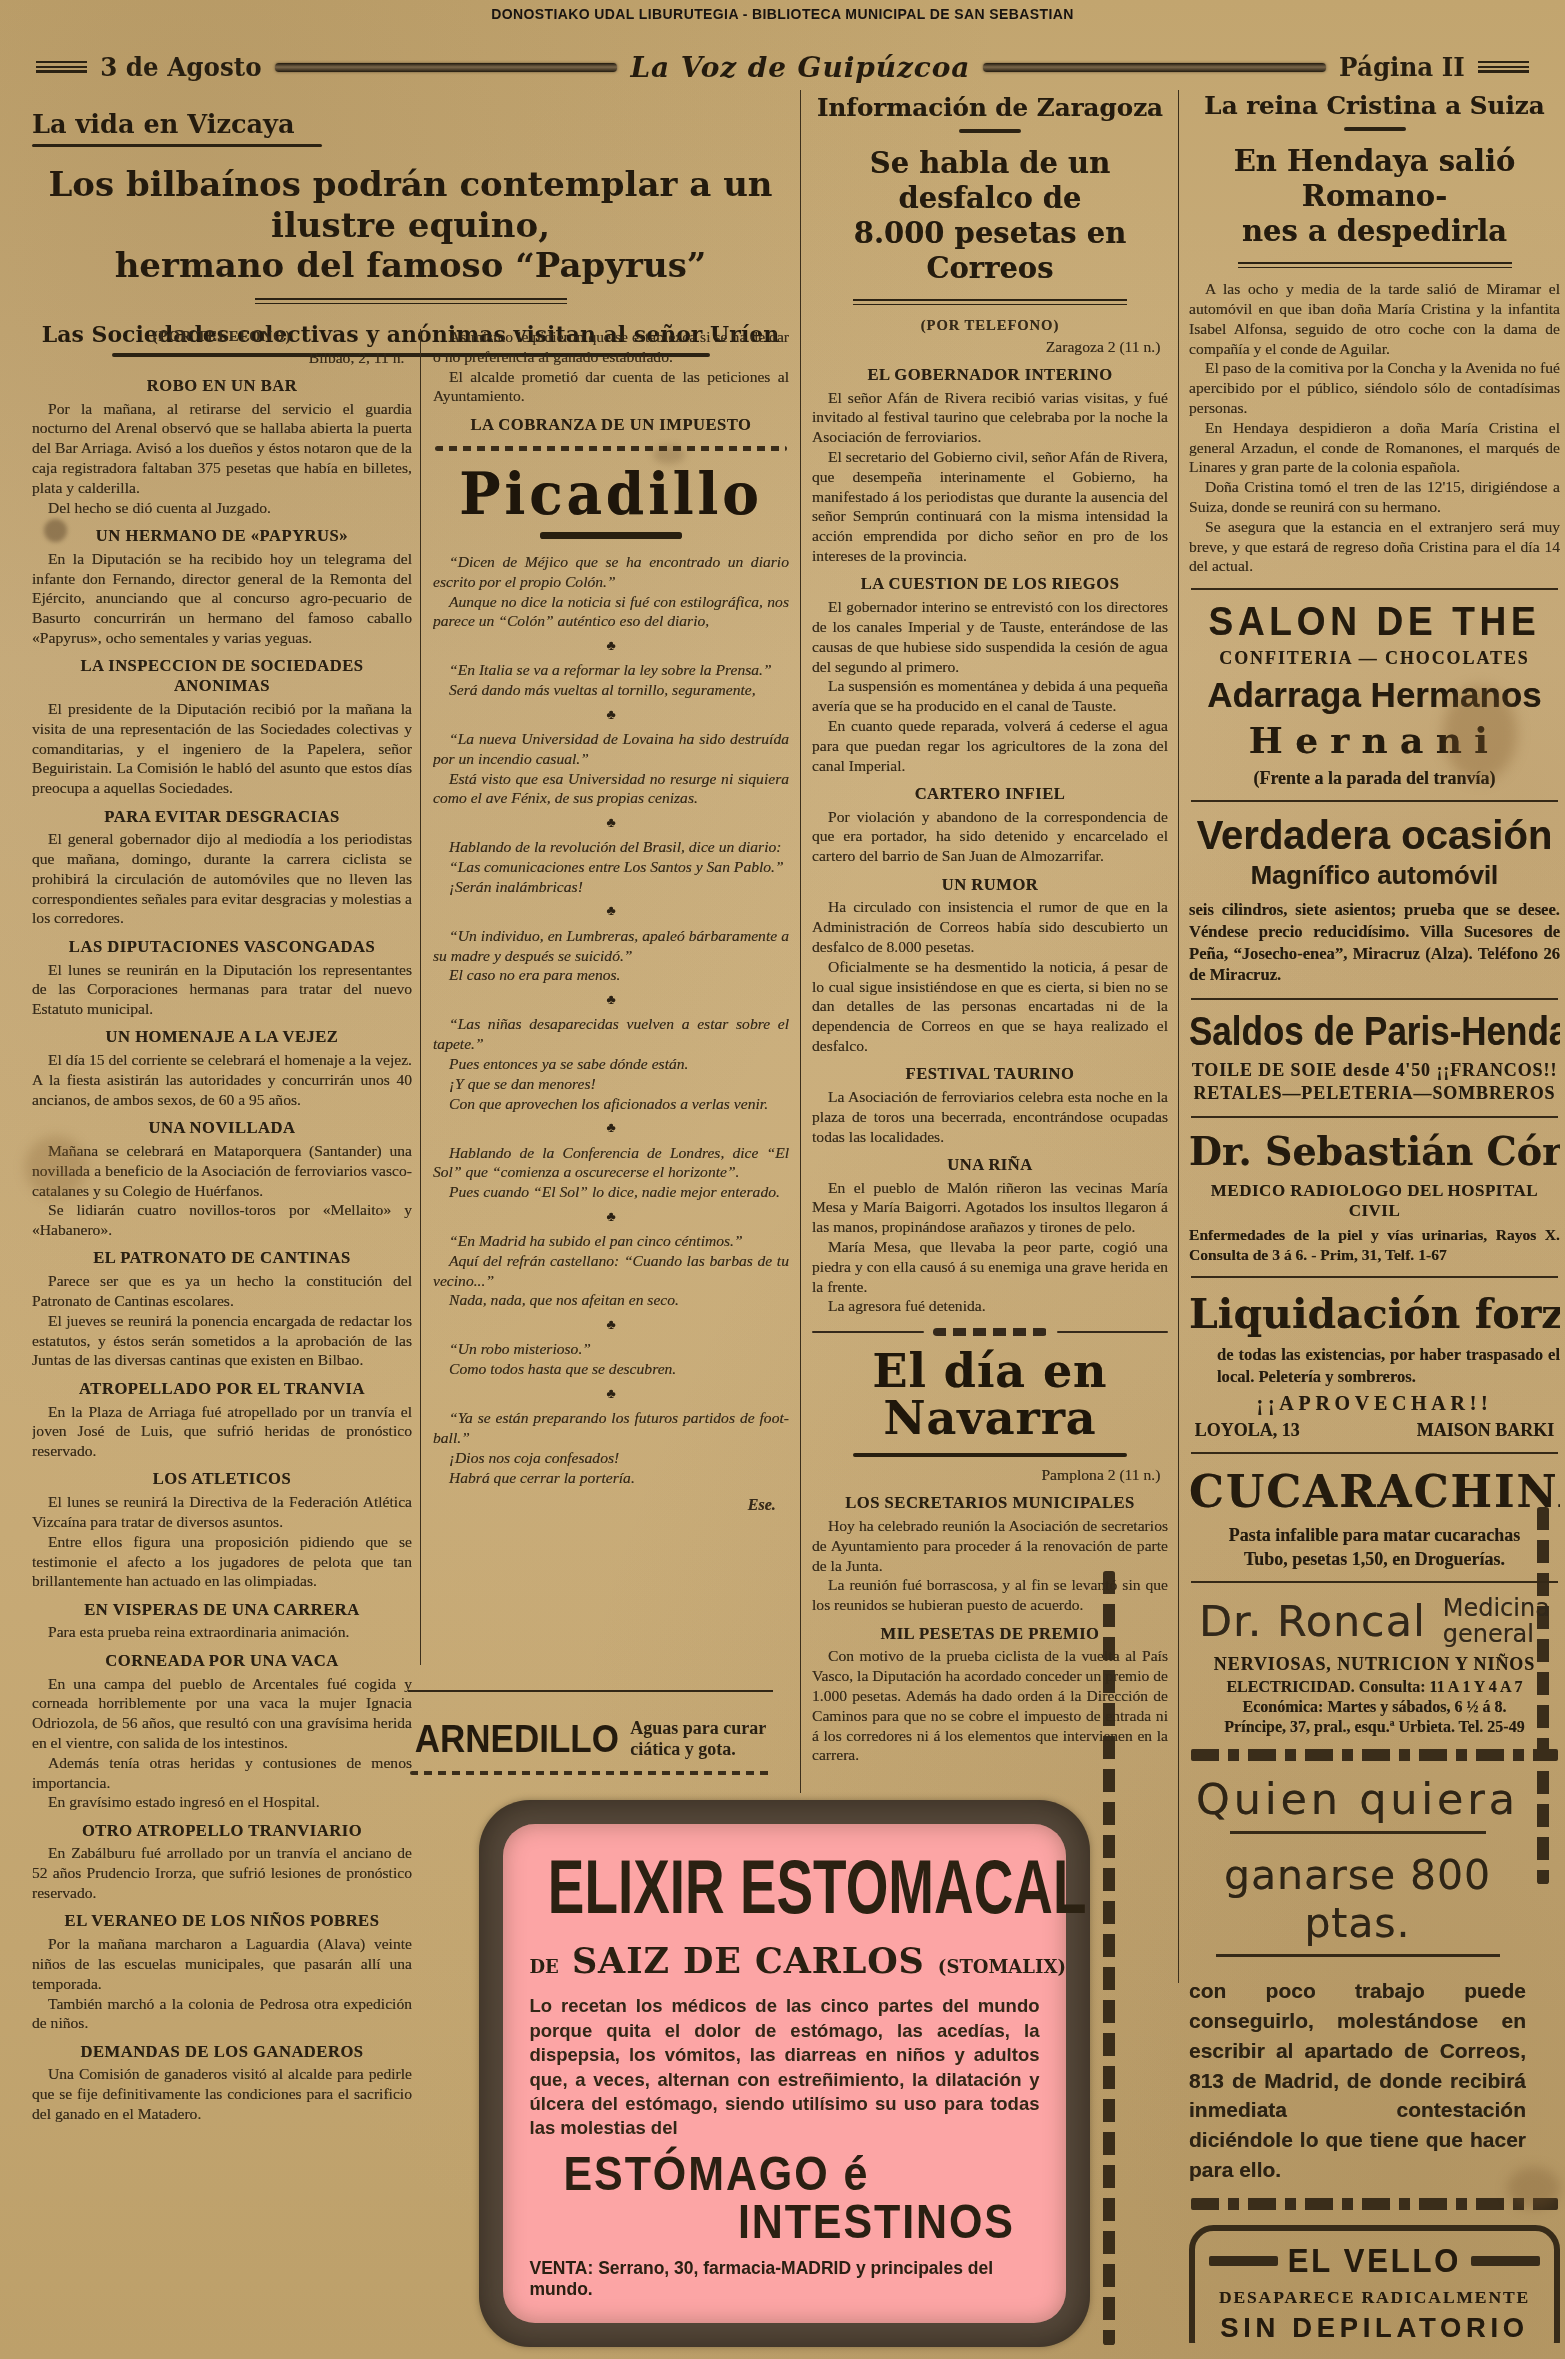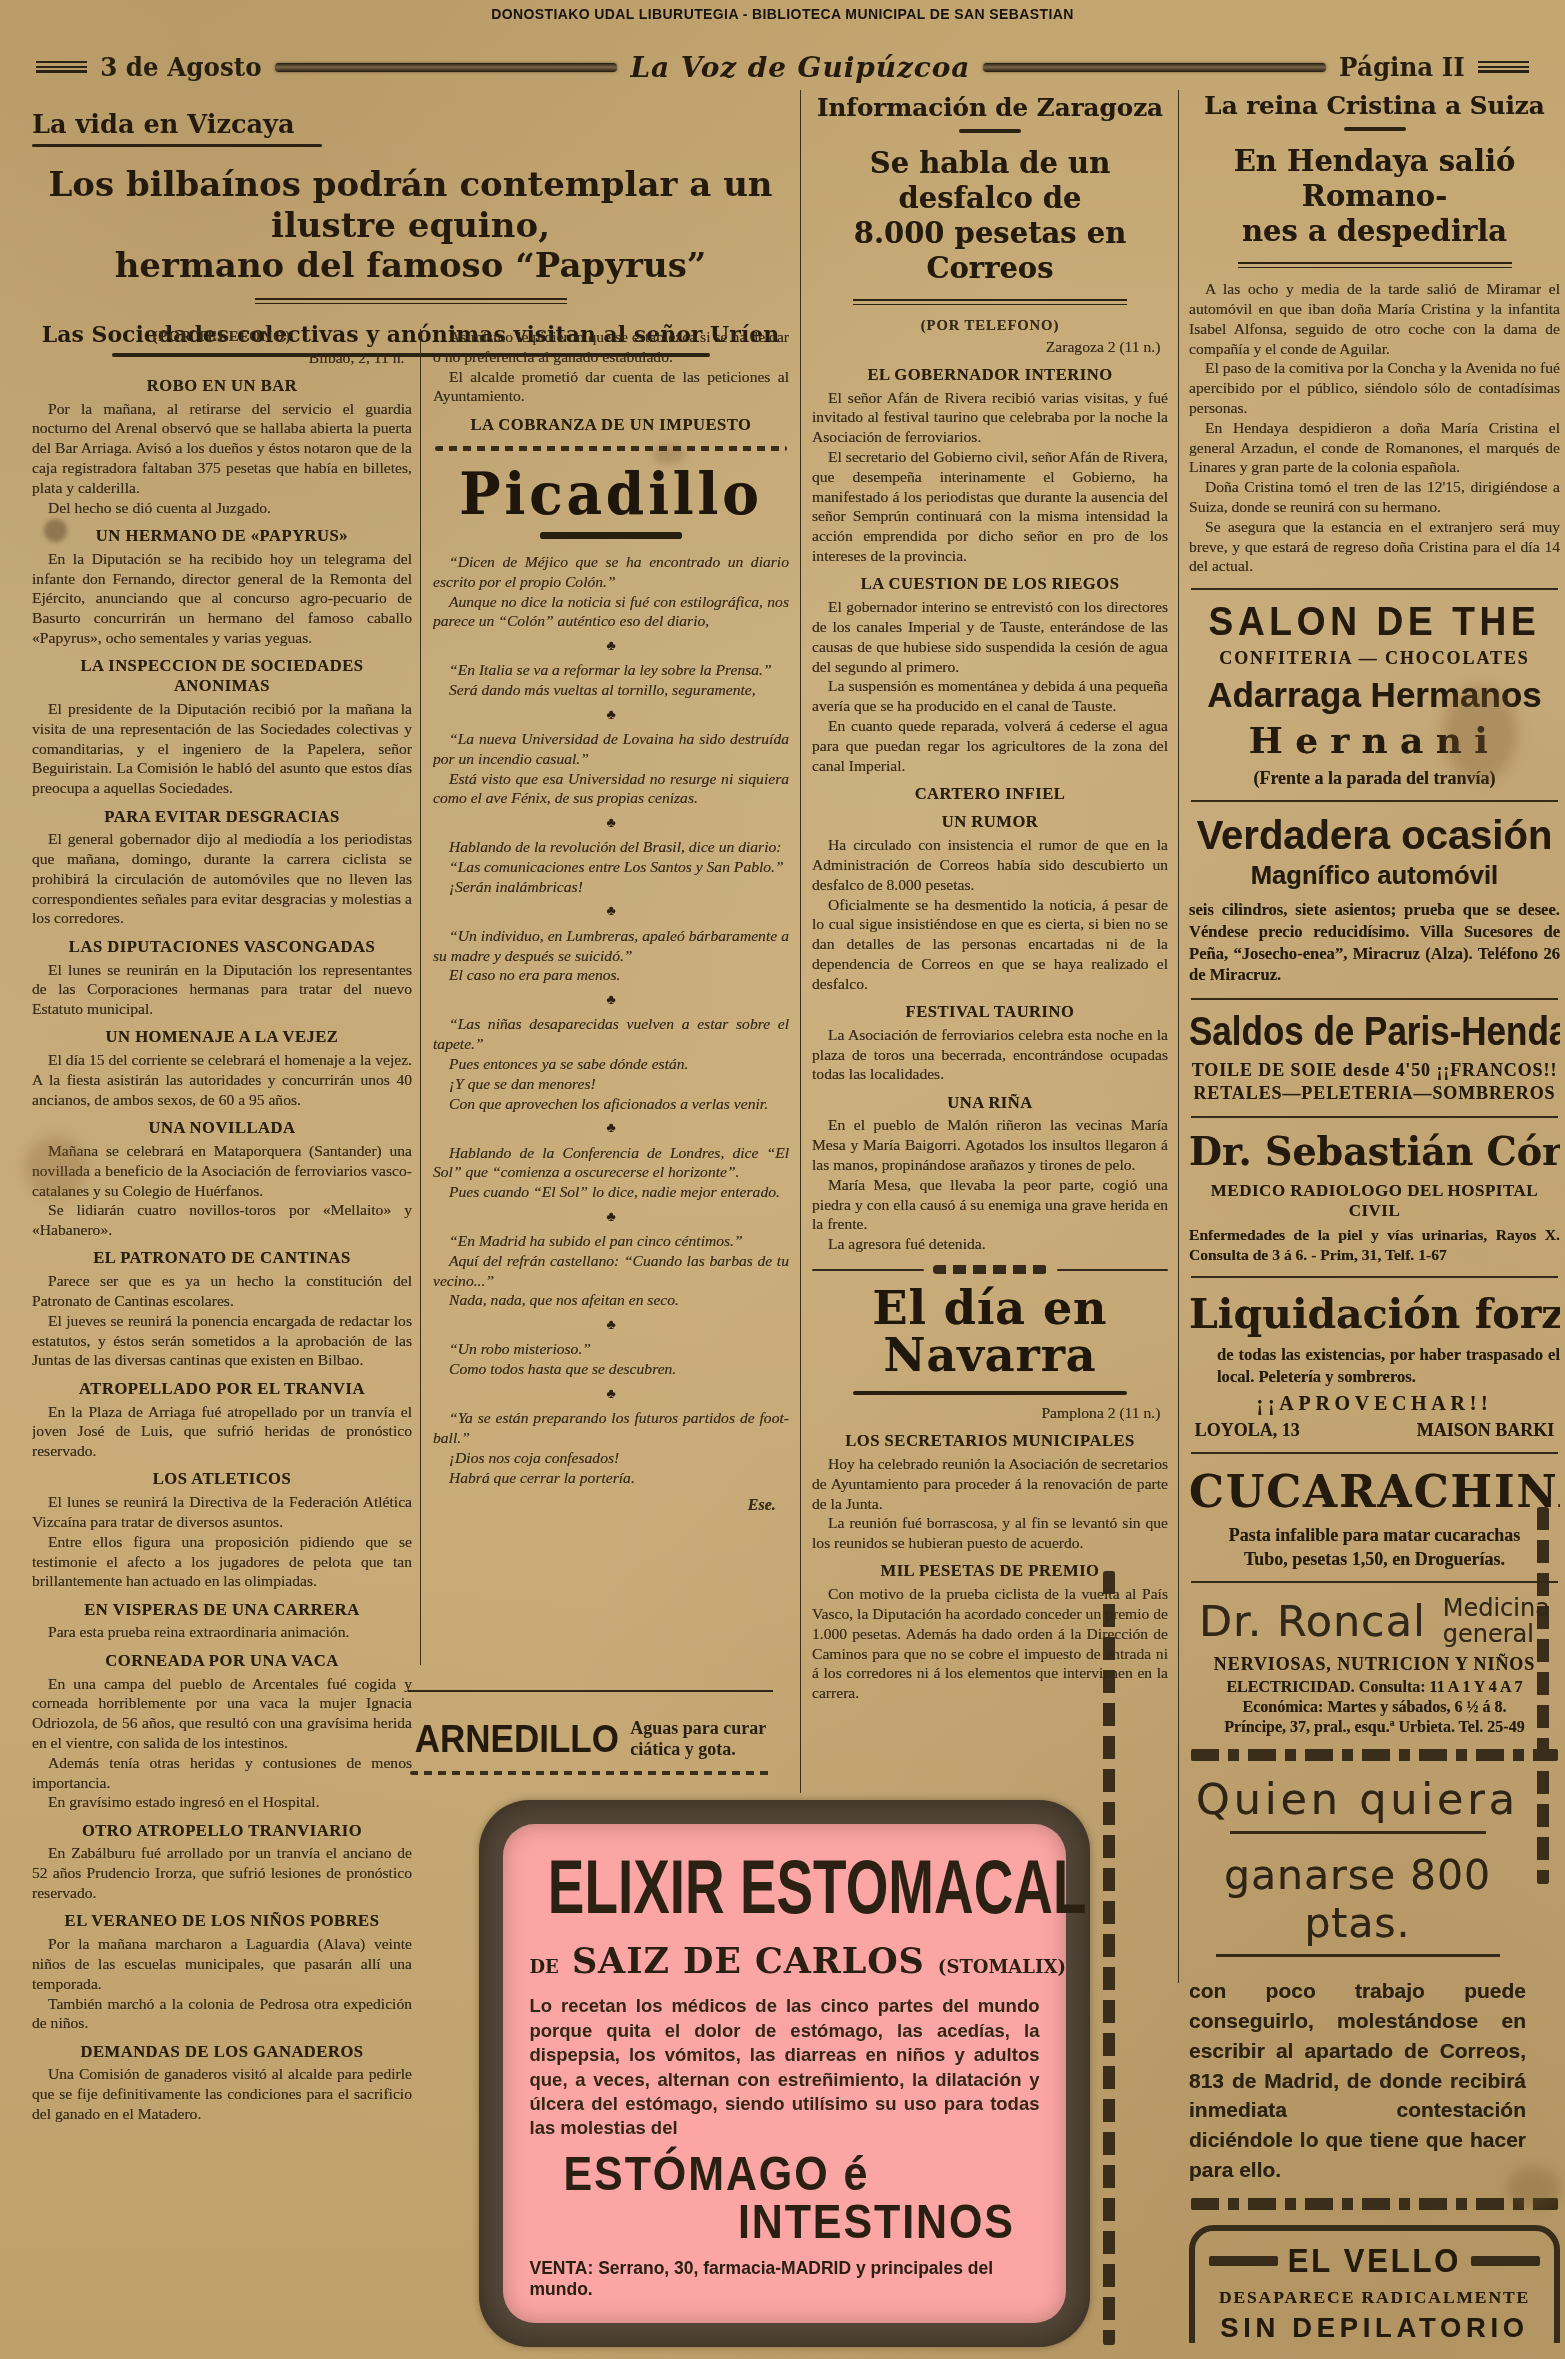--- a/index.html
+++ b/index.html
@@ -322,20 +322,21 @@
     <div class="dateline">Zaragoza 2 (11 n.)</div>
     <div>
         <h4 class="shead">EL GOBERNADOR INTERINO</h4>
         <p class="para">El señor Afán de Rivera recibió varias visitas, y fué invitado al festival taurino que celebraba por la noche la Asociación de ferroviarios.</p>
         <p class="para">El secretario del Gobierno civil, señor Afán de Rivera, que desempeña interinamente el Gobierno, ha manifestado á los periodistas que durante la ausencia del señor Semprún continuará con la misma intensidad la acción emprendida por dicho señor en pro de los intereses de la provincia.</p>
         <h4 class="shead">LA CUESTION DE LOS RIEGOS</h4>
         <p class="para">El gobernador interino se entrevistó con los directores de los canales Imperial y de Tauste, enterándose de las causas de que hubiese sido suspendida la cesión de agua del segundo al primero.</p>
         <p class="para">La suspensión es momentánea y debida á una pequeña avería que se ha producido en el canal de Tauste.</p>
         <p class="para">En cuanto quede reparada, volverá á cederse el agua para que puedan regar los agricultores de la zona del canal Imperial.</p>
         <h4 class="shead">CARTERO INFIEL</h4>
+        <p class="para">Por violación y abandono de la correspondencia de que era portador, ha sido detenido y encarcelado el cartero del barrio de San Juan de Almozarrifar.</p>
         <h4 class="shead">UN RUMOR</h4>
         <p class="para">Ha circulado con insistencia el rumor de que en la Administración de Correos había sido descubierto un desfalco de 8.000 pesetas.</p>
         <p class="para">Oficialmente se ha desmentido la noticia, á pesar de lo cual sigue insistiéndose en que es cierta, si bien no se dan detalles de las personas encartadas ni de la dependencia de Correos en que se haya realizado el desfalco.</p>
         <h4 class="shead">FESTIVAL TAURINO</h4>
         <p class="para">La Asociación de ferroviarios celebra esta noche en la plaza de toros una becerrada, encontrándose ocupadas todas las localidades.</p>
         <h4 class="shead">UNA RIÑA</h4>
         <p class="para">En el pueblo de Malón riñeron las vecinas María Mesa y María Baigorri. Agotados los insultos llegaron á las manos, propinándose arañazos y tirones de pelo.</p>
         <p class="para">María Mesa, que llevaba la peor parte, cogió una piedra y con ella causó á su enemiga una grave herida en la frente.</p>
         <p class="para">La agresora fué detenida.</p>
       </div>

